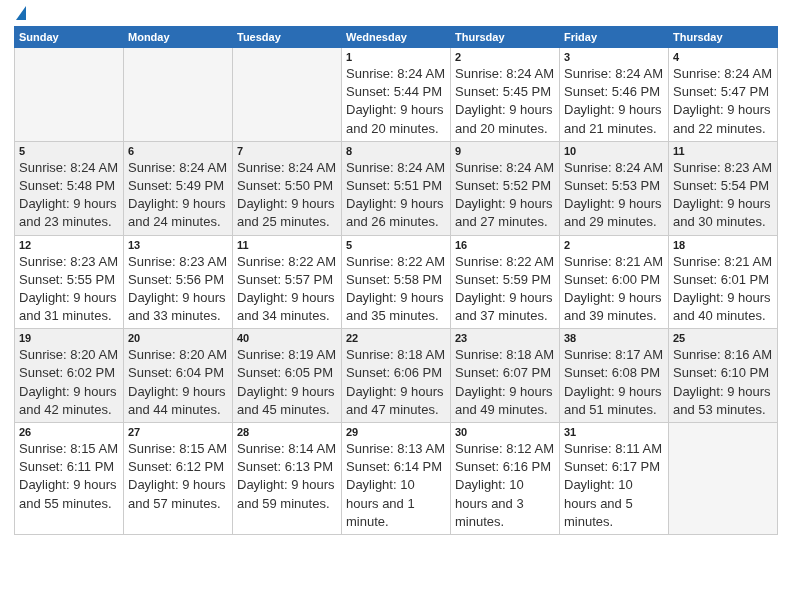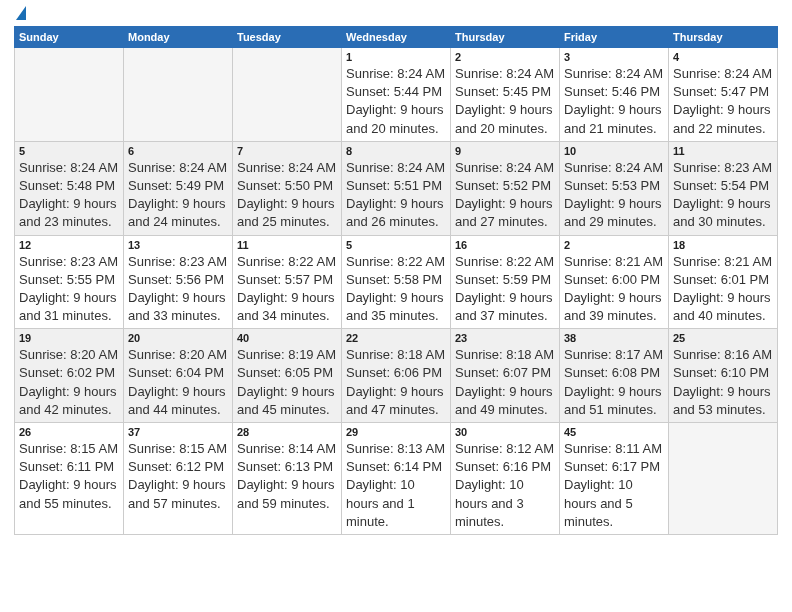--- a/index.html
+++ b/index.html
@@ -245,36 +245,36 @@
             <span class="day-number">25</span>
             <div class="day-info">Sunrise: 8:16 AM<br>Sunset: 6:10 PM<br>Daylight: 9 hours and 53 minutes.</div>
           </td>
         </tr>
         <tr>
           <td>
             <span class="day-number">26</span>
             <div class="day-info">Sunrise: 8:15 AM<br>Sunset: 6:11 PM<br>Daylight: 9 hours and 55 minutes.</div>
           </td>
           <td>
-            <span class="day-number">37</span>
+            <span class="day-number">27</span>
             <div class="day-info">Sunrise: 8:15 AM<br>Sunset: 6:12 PM<br>Daylight: 9 hours and 57 minutes.</div>
           </td>
           <td>
             <span class="day-number">28</span>
             <div class="day-info">Sunrise: 8:14 AM<br>Sunset: 6:13 PM<br>Daylight: 9 hours and 59 minutes.</div>
           </td>
           <td>
             <span class="day-number">29</span>
             <div class="day-info">Sunrise: 8:13 AM<br>Sunset: 6:14 PM<br>Daylight: 10 hours and 1 minute.</div>
           </td>
           <td>
             <span class="day-number">30</span>
             <div class="day-info">Sunrise: 8:12 AM<br>Sunset: 6:16 PM<br>Daylight: 10 hours and 3 minutes.</div>
           </td>
           <td>
-            <span class="day-number">45</span>
+            <span class="day-number">31</span>
             <div class="day-info">Sunrise: 8:11 AM<br>Sunset: 6:17 PM<br>Daylight: 10 hours and 5 minutes.</div>
           </td>
           <td class="empty"></td>
         </tr>
       </tbody>
   </table>
 </div>
 
 </body></html>

